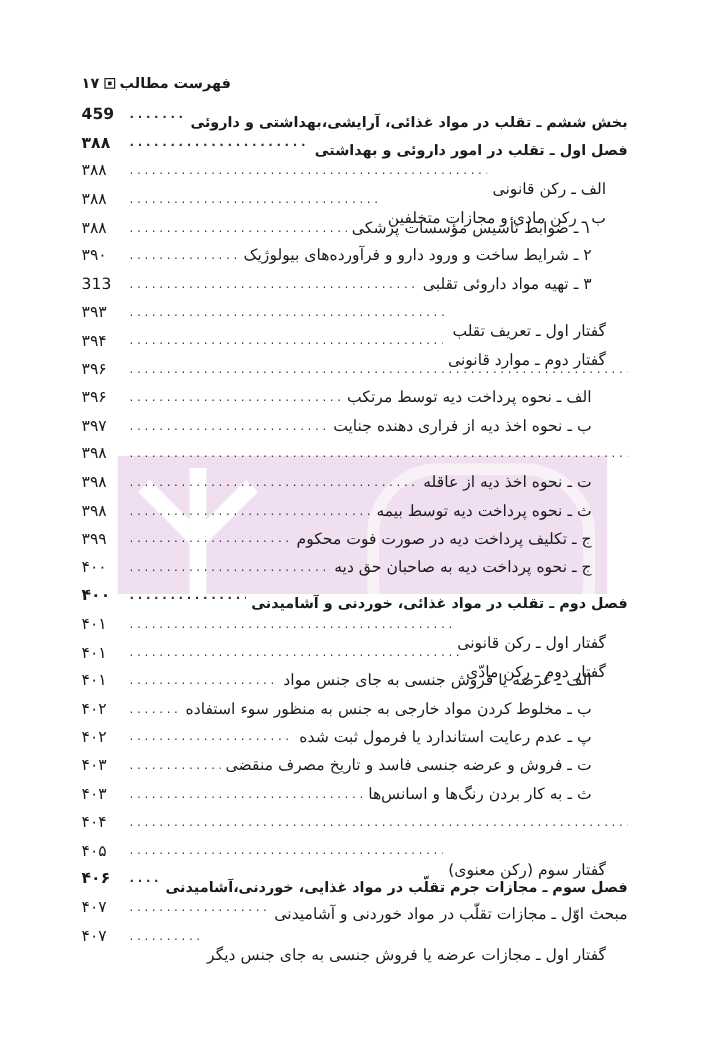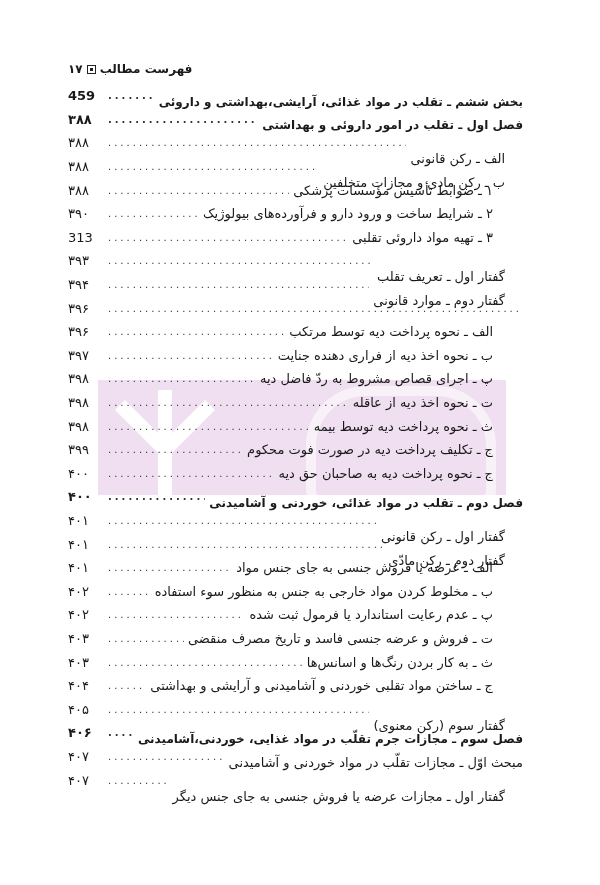--- a/index.html
+++ b/index.html
@@ -107,21 +107,20 @@
       <span class="title">الف ـ نحوه پرداخت دیه توسط مرتکب</span>
       <span class="dots">........................................................................................................................</span>
       <span class="page">۳۹۶</span>
     </div>
     <div class="row lv2">
       <span class="title">ب ـ نحوه اخذ دیه از فراری دهنده جنایت</span>
       <span class="dots">........................................................................................................................</span>
       <span class="page">۳۹۷</span>
     </div>
     <div class="row lv2">
-      <span class="title">پ ـ اجرای قصاص مشروط به ردّ فاضل دیه</span>
       <span class="dots">........................................................................................................................</span>
       <span class="page">۳۹۸</span>
     </div>
     <div class="row lv2">
       <span class="title">ت ـ نحوه اخذ دیه از عاقله</span>
       <span class="dots">........................................................................................................................</span>
       <span class="page">۳۹۸</span>
     </div>
     <div class="row lv2">
       <span class="title">ث ـ نحوه پرداخت دیه توسط بیمه</span>
@@ -172,21 +171,20 @@
       <span class="title">ت ـ فروش و عرضه جنسی فاسد و تاریخ مصرف منقضی</span>
       <span class="dots">........................................................................................................................</span>
       <span class="page">۴۰۳</span>
     </div>
     <div class="row lv2">
       <span class="title">ث ـ به کار بردن رنگ‌ها و اسانس‌ها</span>
       <span class="dots">........................................................................................................................</span>
       <span class="page">۴۰۳</span>
     </div>
     <div class="row lv2">
-      <span class="title">ج ـ ساختن مواد تقلبی خوردنی و آشامیدنی و آرایشی و بهداشتی</span>
       <span class="dots">........................................................................................................................</span>
       <span class="page">۴۰۴</span>
     </div>
     <div class="row lv1">
       <span class="title">گفتار سوم (رکن معنوی)</span>
       <span class="dots">........................................................................................................................</span>
       <span class="page">۴۰۵</span>
     </div>
     <div class="row lv0 bold">
       <span class="title">فصل سوم ـ مجازات جرم تقلّب در مواد غذایی، خوردنی،آشامیدنی</span>

